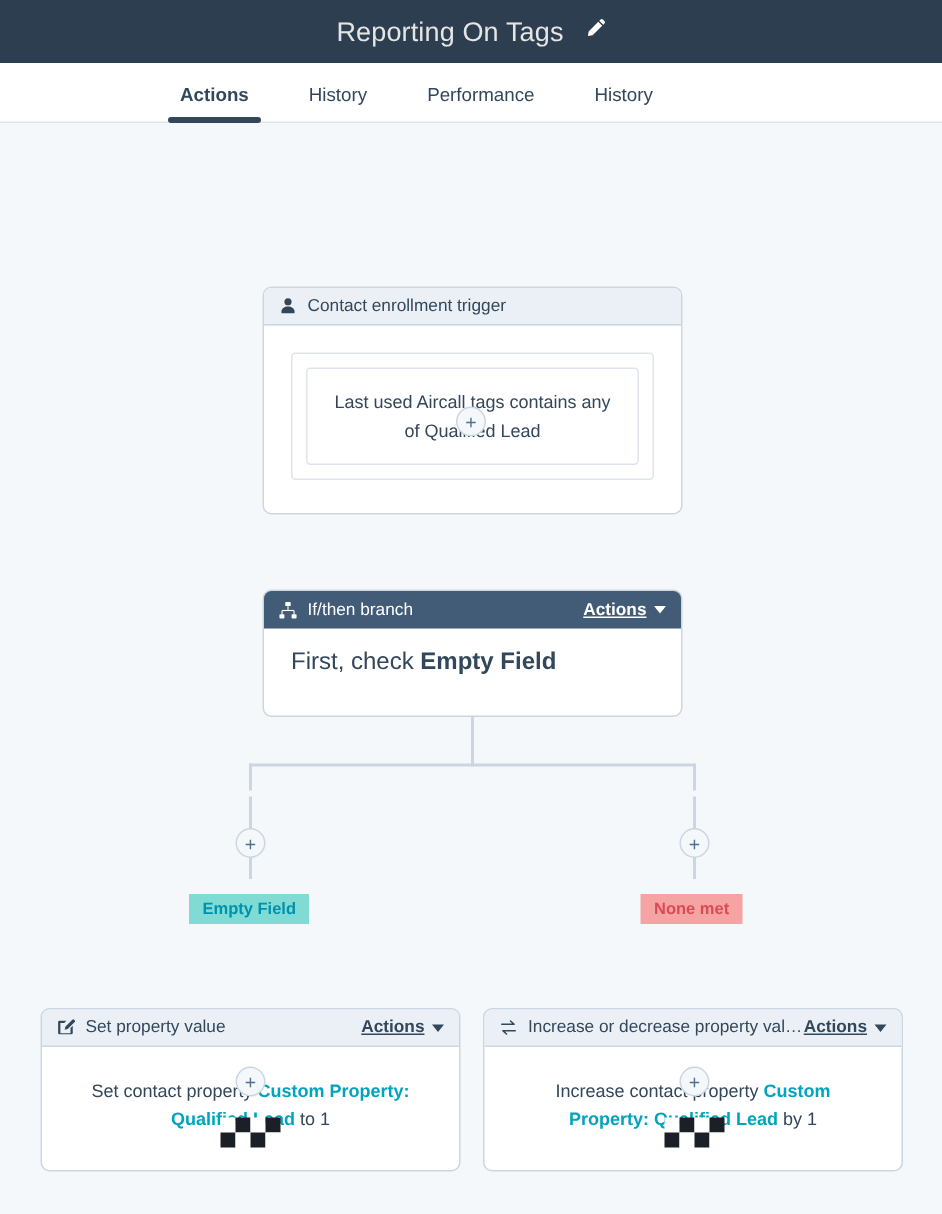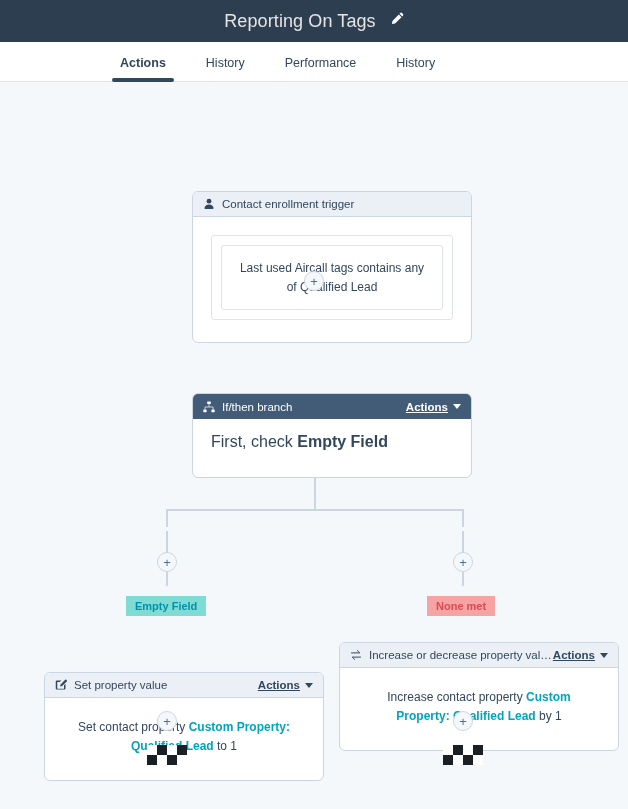--- a/index.html
+++ b/index.html
@@ -83,21 +83,20 @@
   }
 
   
   .card {
     position: absolute;
     background: #ffffff;
     border: 1px solid #cbd6e2;
     border-radius: 6px;
     z-index: 2;
     overflow: hidden;
-    margin-left: 17px;
   }
   .card-head {
     display: flex;
     align-items: center;
     height: 25px;
     padding: 0 10px;
     font-size: 11.5px;
   }
   .card-head.light {
     background: #eaf0f6;
@@ -304,21 +303,21 @@
         <span class="caret"></span>
       </span>
     </div>
     <div class="card-body" style="padding:16px 14px 20px;">
       <div class="action-text">
         <span>Set contact property </span><span class="link">Custom Property: Qualified Lead</span><span> to </span><span>1</span>
       </div>
     </div>
   </div>
 
-  <div class="card" style="left:322px; top:560px; width:280px;">
+  <div class="card" style="left:322px; top:590px; width:280px;">
     <div class="card-head light">
       <span class="head-icon">
         <svg width="12" height="12" viewBox="0 0 16 16" fill="none" stroke="#33475b" stroke-width="1.3" stroke-linecap="round" stroke-linejoin="round">
           <path d="M2 5.2h11L9.8 2.2"></path>
           <path d="M14 10.8H3l3.2 3"></path>
         </svg>
       </span>
       <span class="head-title">Increase or decrease property val…</span>
       <span class="actions-menu">
         <span class="lbl">Actions</span>

